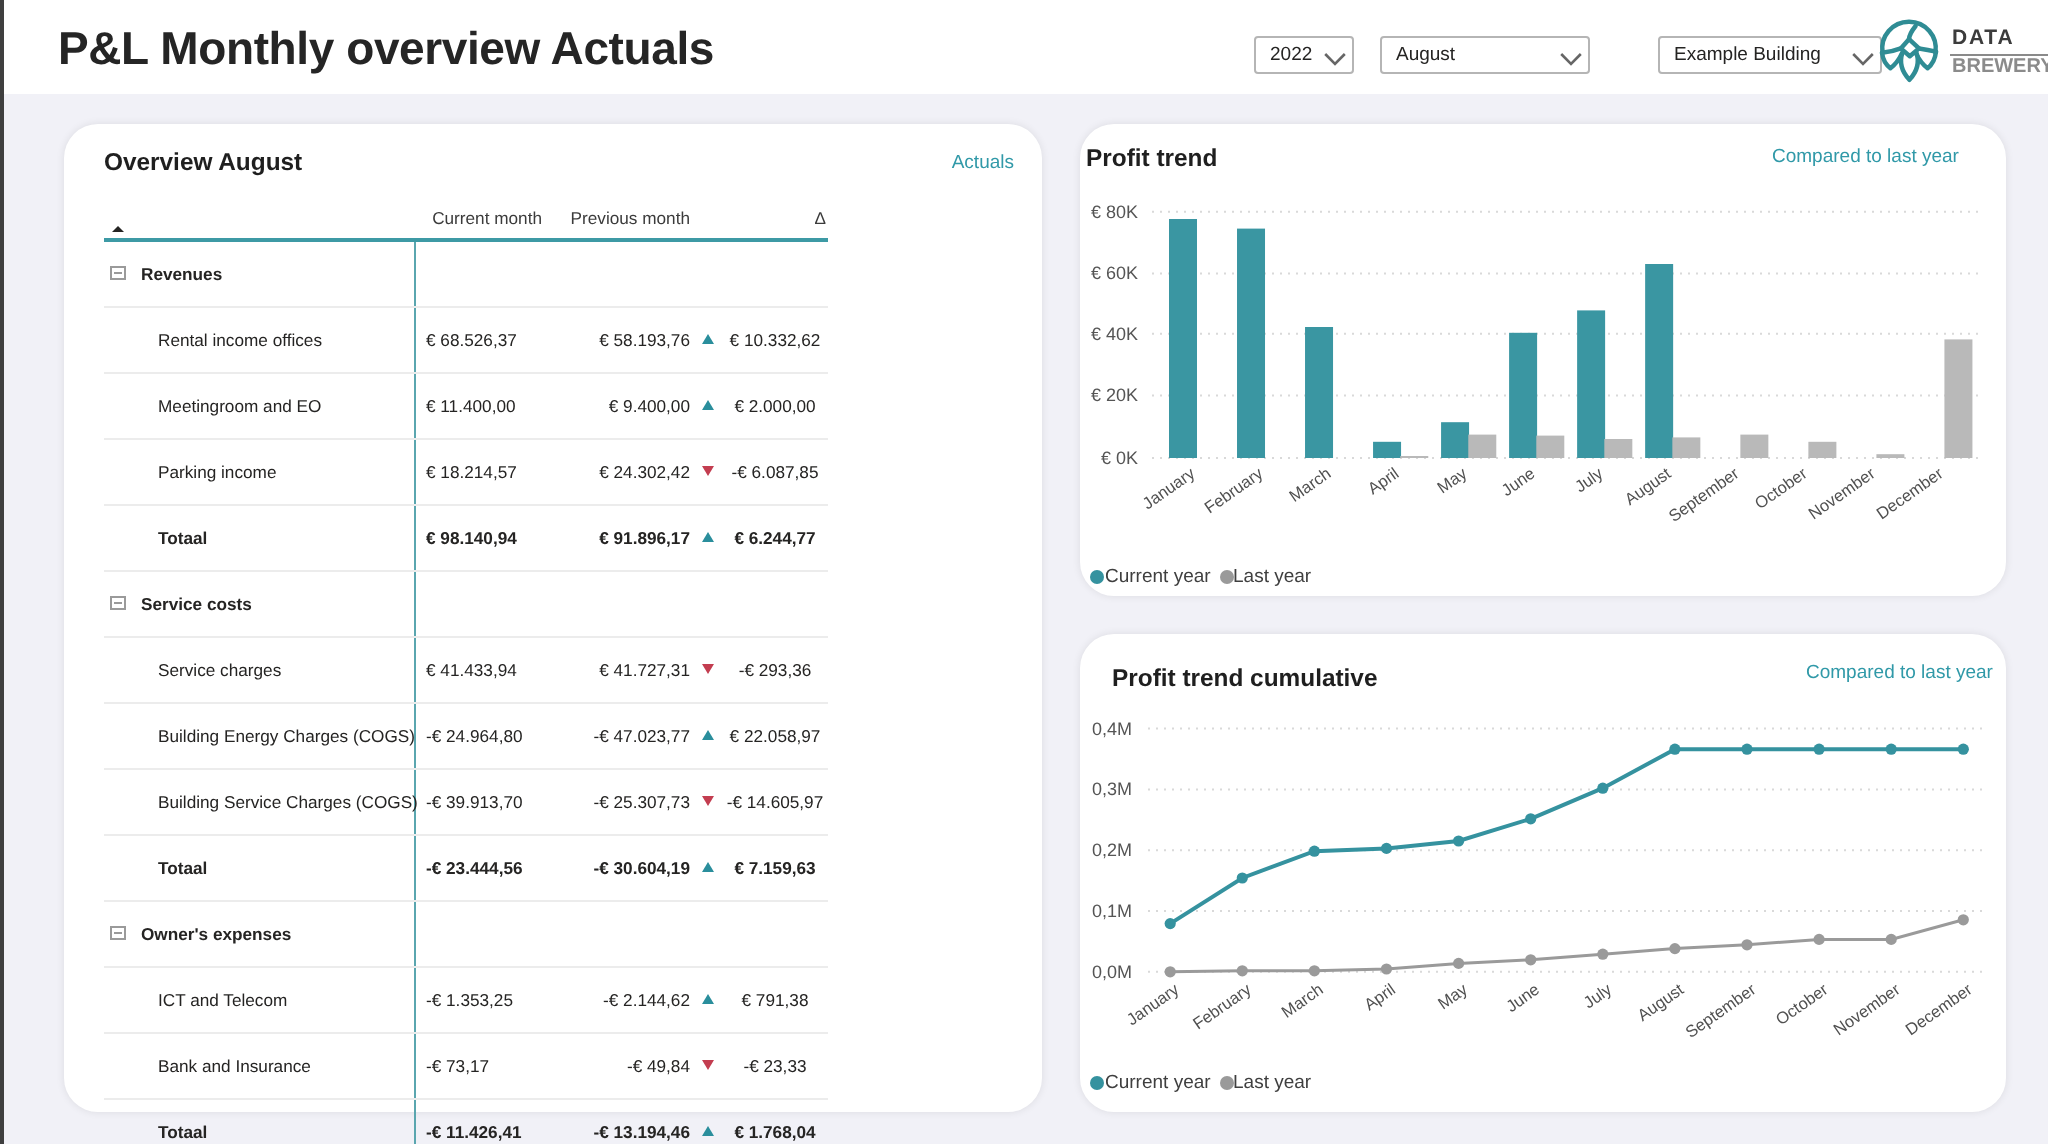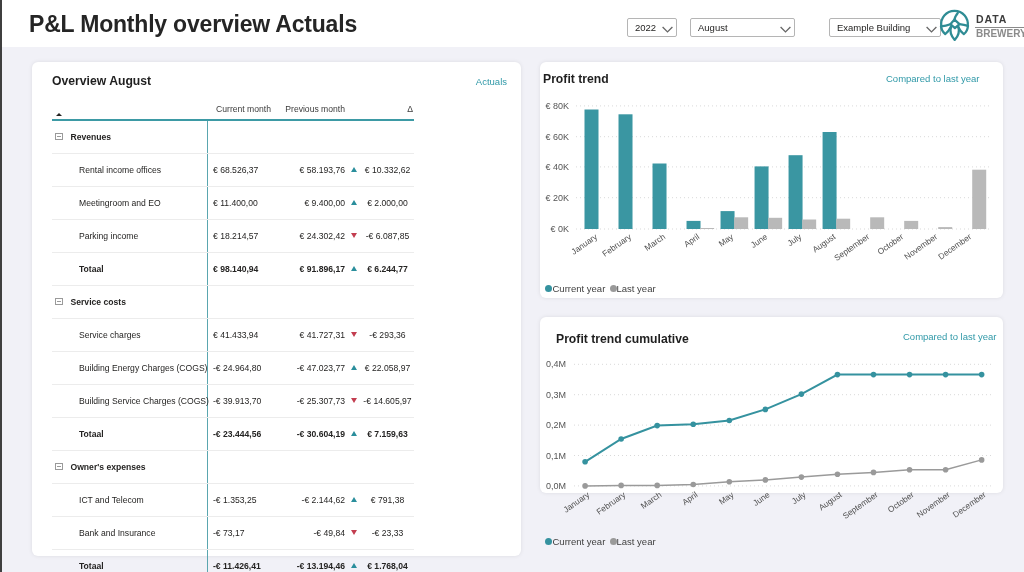--- a/index.html
+++ b/index.html
@@ -7,24 +7,24 @@
 body{font-family:"Liberation Sans",sans-serif;background:#f1f1f7;position:relative}
 #leftline{position:absolute;left:0;top:0;width:2px;height:572px;background:#3f3f3f;z-index:9}
 #header{position:absolute;left:2px;top:0;width:1022px;height:47px;background:#fff}
 #title{position:absolute;left:27px;top:11px;font-size:23px;font-weight:bold;color:#252525;letter-spacing:-0.2px}
 .dd{position:absolute;top:18px;height:19px;background:#fff;border:1px solid #b5b5b5;border-radius:2px;font-size:9.5px;color:#252423;line-height:17px;padding-left:7px}
 .dd svg{position:absolute;right:3.5px;top:7px}
 #logo{position:absolute;left:935px;top:8px;width:90px;height:34px}
 #logotxt{position:absolute;left:38px;top:5px;width:49px}
 #logotxt .d{font-size:10.5px;font-weight:bold;color:#3c3c3c;letter-spacing:0.9px;border-bottom:1.4px solid #8a8a8a;padding-bottom:1.5px;padding-left:1px}
 #logotxt .b{font-size:10px;color:#8b8b8b;letter-spacing:0px;margin-top:0.5px;padding-left:1px}
-.card{position:absolute;background:#fff;border-radius:6px;box-shadow:0 0 4px rgba(0,0,0,0.09)}
+.card{position:absolute;background:#fff;border-radius:17px;box-shadow:0 0 4px rgba(0,0,0,0.09)}
 #cardT{left:32px;top:62px;width:489px;height:494px}
 #cardB{left:540px;top:62px;width:463px;height:236px}
-#cardL{left:540px;top:317px;width:463px;height:176px}
+#cardL{left:540px;top:317px;width:463px;height:239px}
 .ctitle{position:absolute;font-size:12.2px;font-weight:bold;color:#1f1f1f}
 .tlink{position:absolute;font-size:9.5px;color:#3099a8}
 
 #tbl{position:absolute;left:20px;top:38px;width:362px;font-size:8.6px;color:#252423;white-space:nowrap}
 #thead{position:relative;height:19px}
 .thc{position:absolute;top:4px;color:#3b3b3b}
 #tsort{position:absolute;left:4px;top:13px;width:0;height:0;border-left:3.2px solid transparent;border-right:3.2px solid transparent;border-bottom:3.6px solid #252423}
 #tline{height:1.6px;background:#3d9aa5;margin-bottom:0}
 .trow{display:flex;height:33px;align-items:center;border-bottom:1px solid #ececec;position:relative}
 .trow.last{border-bottom:1px solid #c9c9c9}

